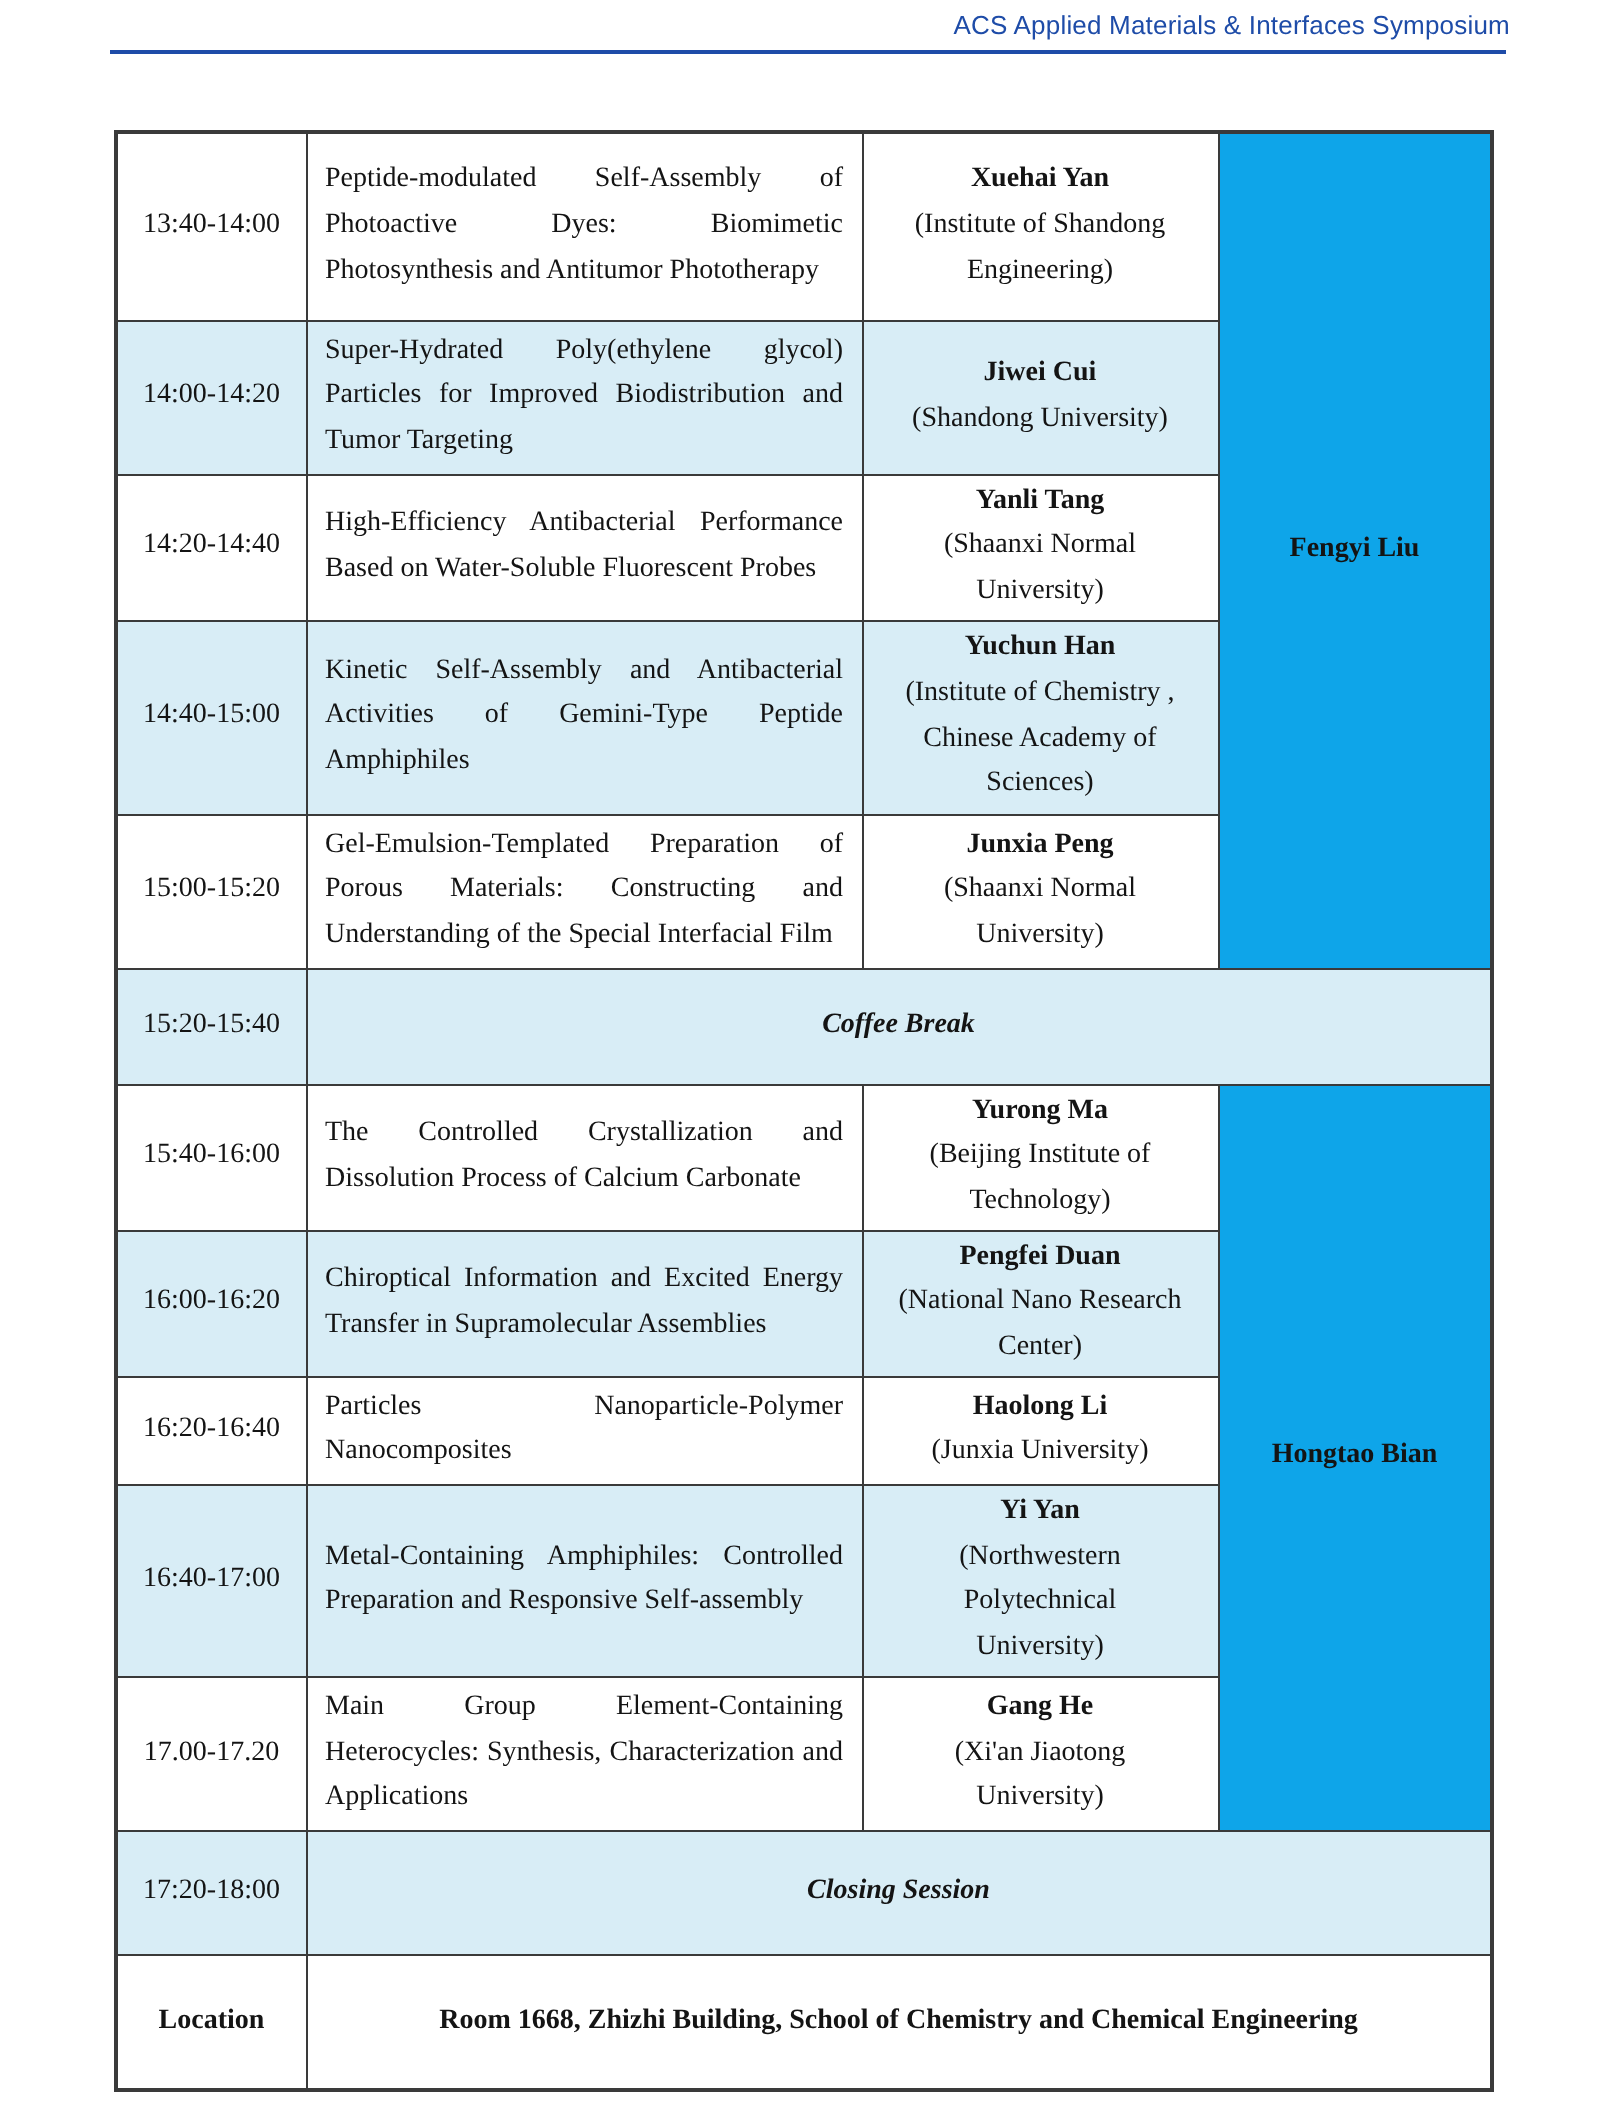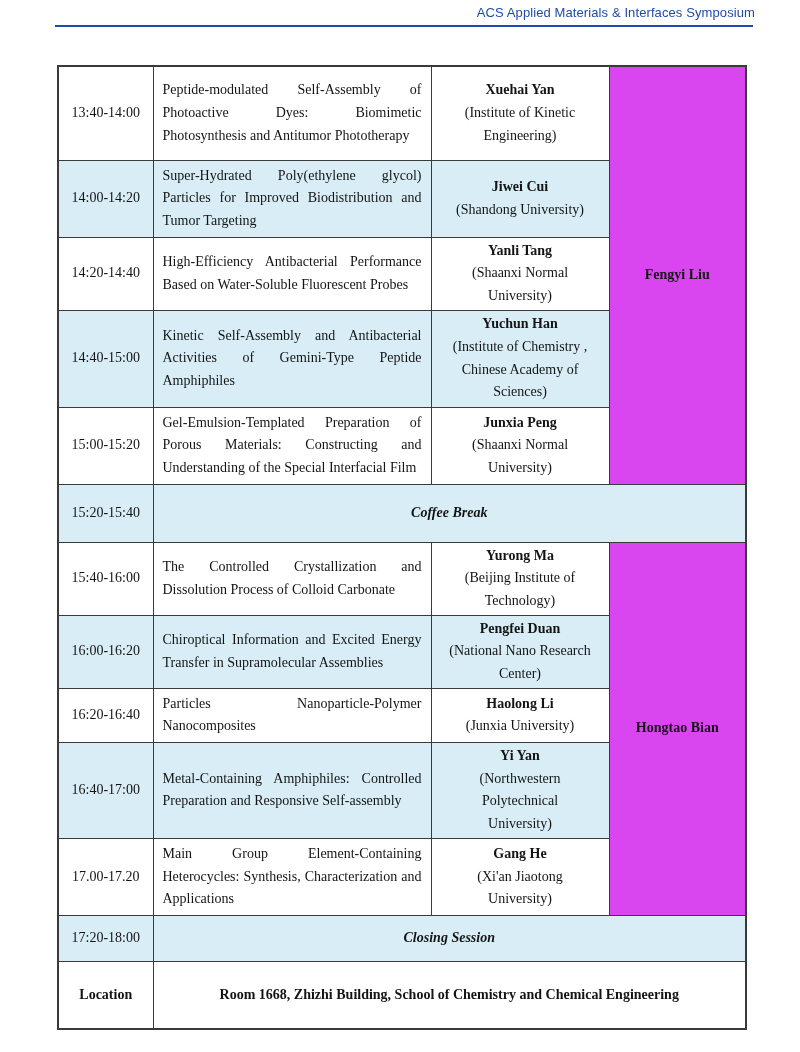--- a/index.html
+++ b/index.html
@@ -39,21 +39,21 @@
   td{
     border:1px solid var(--border);
     vertical-align:middle;
     line-height:1.62;
     padding:2px 4px;
   }
   td.time{text-align:center;white-space:nowrap;}
   td.title{text-align:justify;padding:4px 9px;}
   td.speaker{text-align:center;padding:2px 17px;}
   .speaker-name{font-weight:bold;}
-  td.chair{text-align:center;font-weight:bold;background:#d946ef;}
+  td.chair{text-align:center;font-weight:bold;background:#0ea5e9;}
   td.span-label{text-align:center;font-weight:bold;font-style:italic;}
   td.loc-label{text-align:center;font-weight:bold;}
   td.loc-value{text-align:center;font-weight:bold;}
   tr.hl > td.time, tr.hl > td.title, tr.hl > td.speaker, tr.hl > td.span-label{
     background:var(--hl);
   }
 </style>
 </head>
 <body>
 
@@ -69,21 +69,21 @@
       <col style="width:178px">
       <col style="width:137px">
   </colgroup>
 
   <tbody>
       <tr style="height:94px">
     <td class="time">13:40-14:00</td>
     <td class="title">Peptide-modulated Self-Assembly of Photoactive Dyes: Biomimetic Photosynthesis and Antitumor Phototherapy</td>
     <td class="speaker">
       <div class="speaker-name">Xuehai Yan</div>
-      <div>(Institute of Kinetic Engineering)</div>
+      <div>(Institute of Shandong Engineering)</div>
     </td>
     <td class="chair" rowspan="5">Fengyi Liu</td>
   </tr>
   <tr class="hl" style="height:73px">
     <td class="time">14:00-14:20</td>
     <td class="title">Super-Hydrated Poly(ethylene glycol) Particles for Improved Biodistribution and Tumor Targeting</td>
     <td class="speaker">
       <div class="speaker-name">Jiwei Cui</div>
       <div>(Shandong University)</div>
     </td>
@@ -113,21 +113,21 @@
     </td>
   </tr>
 
   <tr class="hl" style="height:58px">
     <td class="time">15:20-15:40</td>
     <td class="span-label" colspan="3">Coffee Break</td>
   </tr>
 
   <tr style="height:72px">
     <td class="time">15:40-16:00</td>
-    <td class="title">The Controlled Crystallization and Dissolution Process of Colloid Carbonate</td>
+    <td class="title">The Controlled Crystallization and Dissolution Process of Calcium Carbonate</td>
     <td class="speaker">
       <div class="speaker-name">Yurong Ma</div>
       <div>(Beijing Institute of Technology)</div>
     </td>
     <td class="chair" rowspan="5">Hongtao Bian</td>
   </tr>
   <tr class="hl" style="height:70px">
     <td class="time">16:00-16:20</td>
     <td class="title">Chiroptical Information and Excited Energy Transfer in Supramolecular Assemblies</td>
     <td class="speaker">
@@ -153,21 +153,21 @@
   </tr>
   <tr style="height:72px">
     <td class="time">17.00-17.20</td>
     <td class="title">Main Group Element-Containing Heterocycles: Synthesis, Characterization and Applications</td>
     <td class="speaker">
       <div class="speaker-name">Gang He</div>
       <div>(Xi'an Jiaotong University)</div>
     </td>
   </tr>
 
-  <tr class="hl" style="height:46px">
+  <tr class="hl" style="height:62px">
     <td class="time">17:20-18:00</td>
     <td class="span-label" colspan="3">Closing Session</td>
   </tr>
 
   <tr style="height:68px">
     <td class="loc-label">Location</td>
     <td class="loc-value" colspan="3">Room 1668, Zhizhi Building, School of Chemistry and Chemical Engineering</td>
   </tr>
 </tbody>
   </table>

